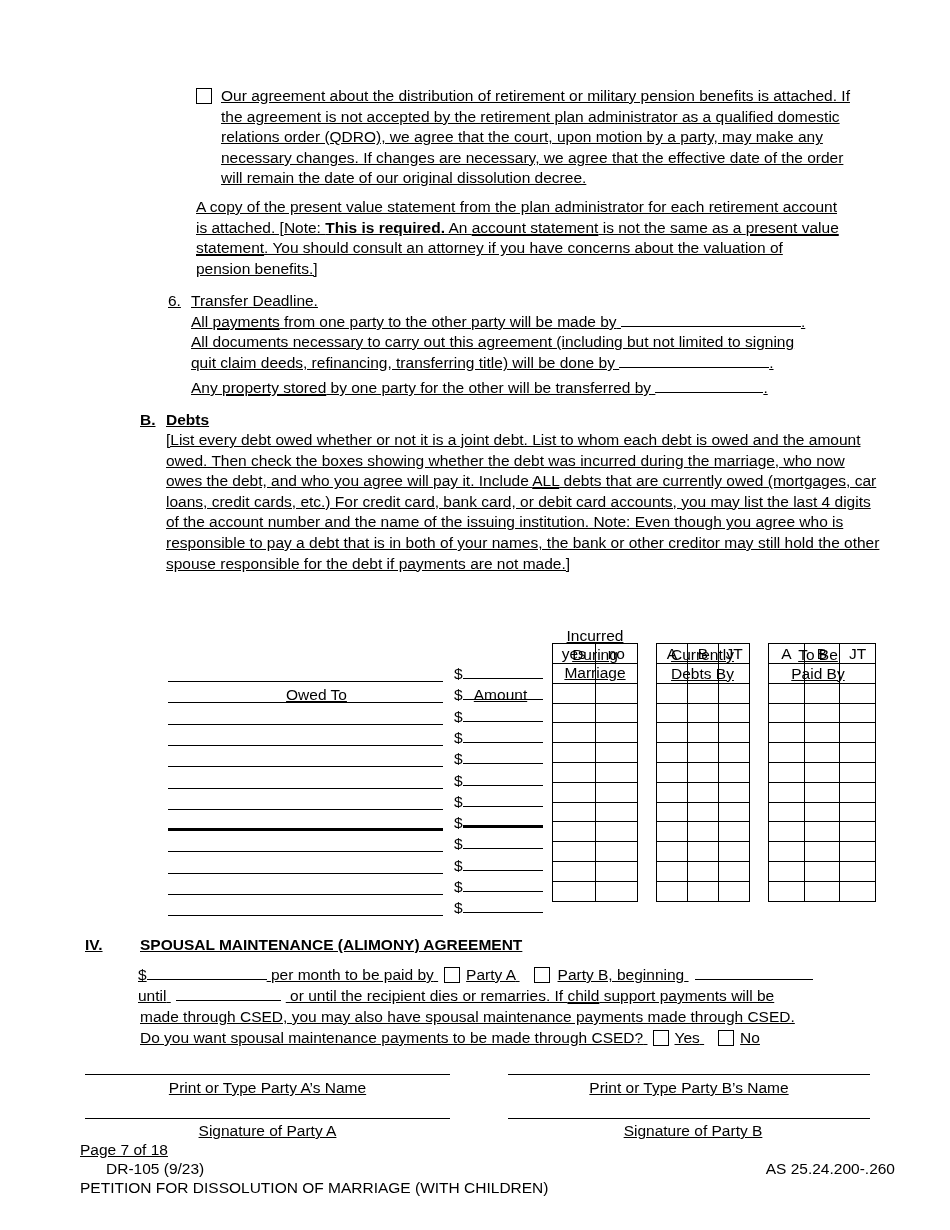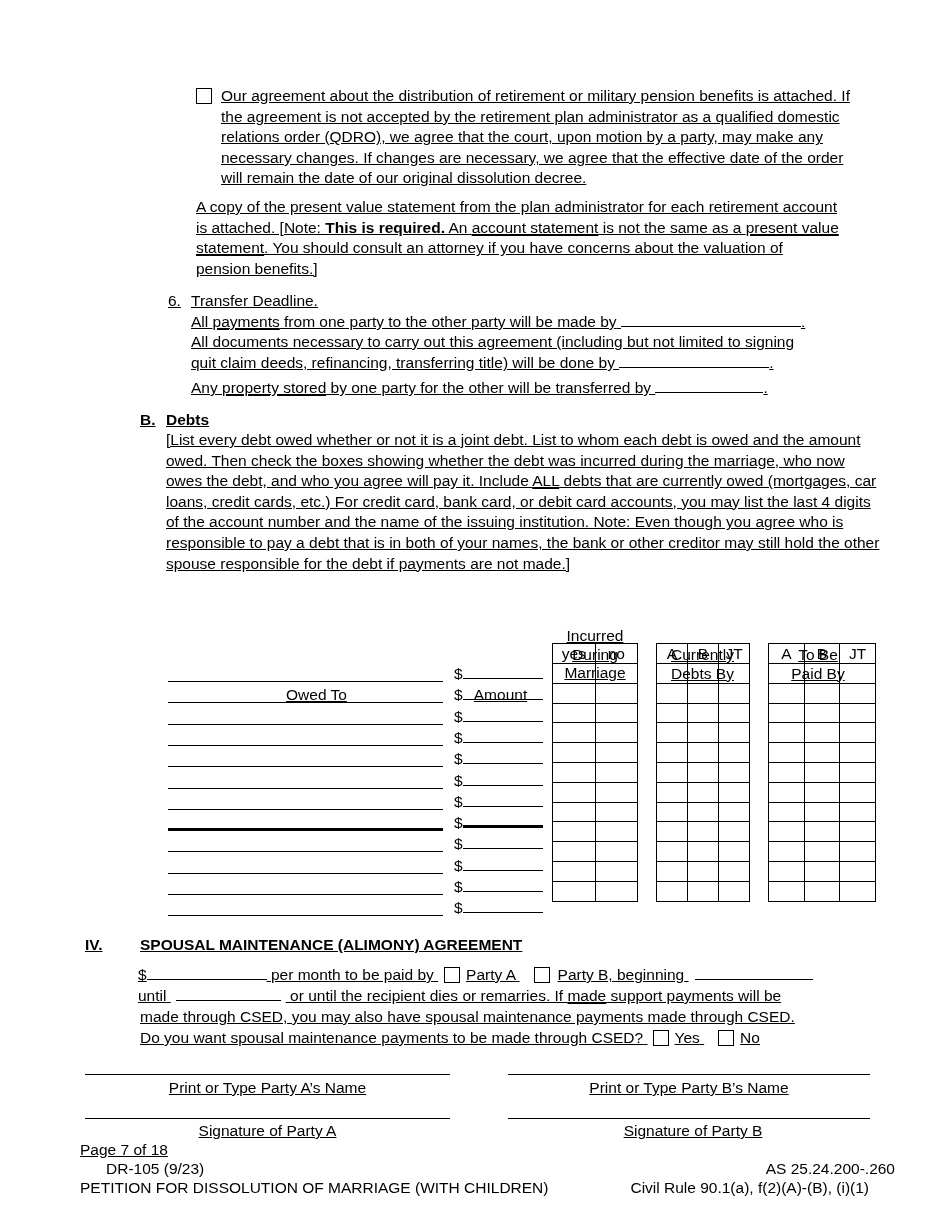--- a/index.html
+++ b/index.html
@@ -357,21 +357,21 @@
   <span>$</span><span class="blank" style="width:120px;"></span>
   <span>per month to be paid by</span>
   <span class="checkbox" style="margin:0 6px;"></span><span>Party A</span>
   <span class="checkbox" style="margin:0 8px 0 14px;"></span><span>Party B, beginning</span>
   <span class="blank" style="width:118px; margin-left:6px;"></span>
 </div>
 
 <div class="abs nowrap" style="left:138px; top:986px;">
   <span>until</span>
   <span class="blank" style="width:105px; margin:0 5px;"></span>
-  <span>or until the recipient dies or remarries.  If </span><span class="u">made</span><span> support payments will be</span>
+  <span>or until the recipient dies or remarries.  If </span><span class="u">child</span><span> support payments will be</span>
 </div>
 
 <div class="abs nowrap" style="left:140px; top:1007px;">made through CSED, you may also have spousal maintenance payments made through CSED.</div>
 
 <div class="abs nowrap" style="left:140px; top:1028px;">
   <span>Do you want spousal maintenance payments to be made through CSED?</span>
   <span class="checkbox" style="margin:0 6px 0 5px;"></span><span>Yes</span>
   <span class="checkbox" style="margin:0 6px 0 14px;"></span><span>No</span>
 </div>
 
@@ -385,14 +385,13 @@
 <div class="abs sig-line" style="left:508px; top:1118px; width:362px;"></div>
 <div class="abs sig-label" style="left:512px; top:1121px; width:362px;">Signature of Party B</div>
 
 <div class="abs" style="left:80px; top:1140px;">Page 7 of 18</div>
 <div class="footer-row" style="top:1159px;margin-left:26px;">
   <span>DR-105 (9/23)</span>
   <span>AS 25.24.200-.260</span>
 </div>
 <div class="footer-row" style="top:1178px;">
   <span>PETITION FOR DISSOLUTION OF MARRIAGE (WITH CHILDREN)</span>
-  <span>Civil Rule 90.1(a), f(2)(A)-(B), (i)(1)</span>
 </div>
 
 </body></html>

